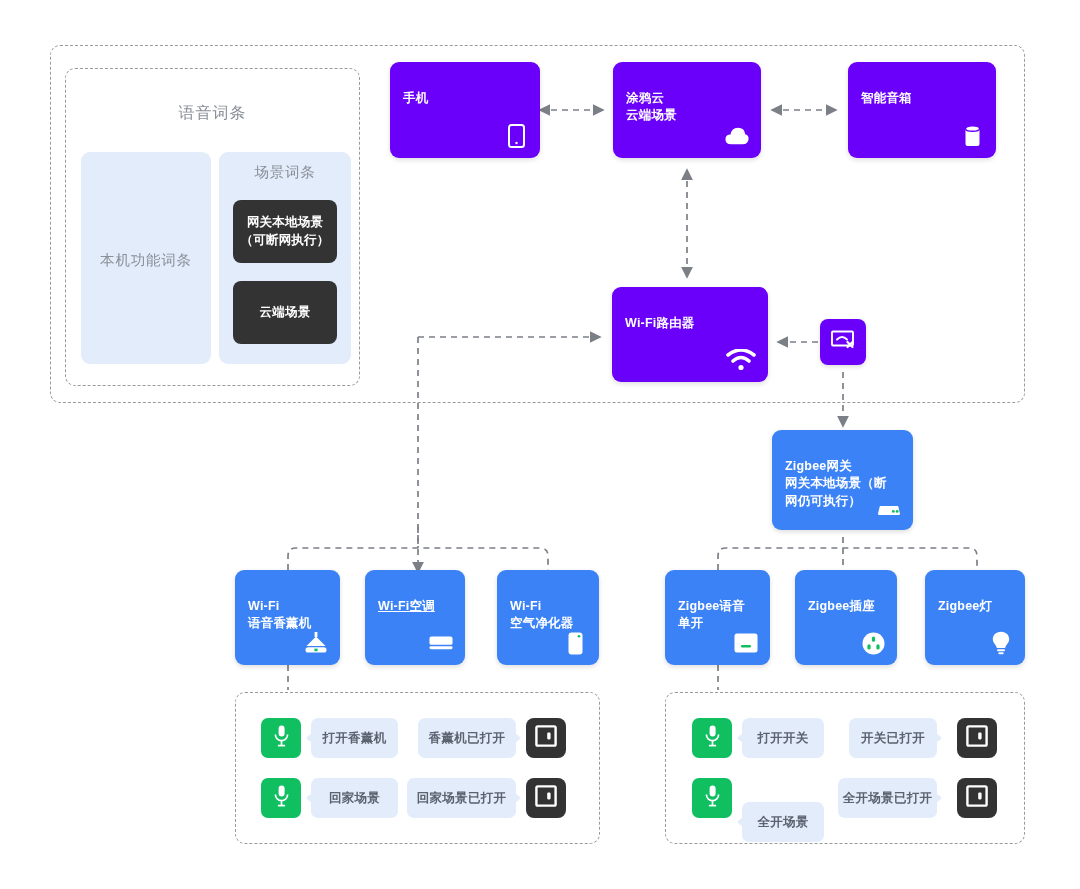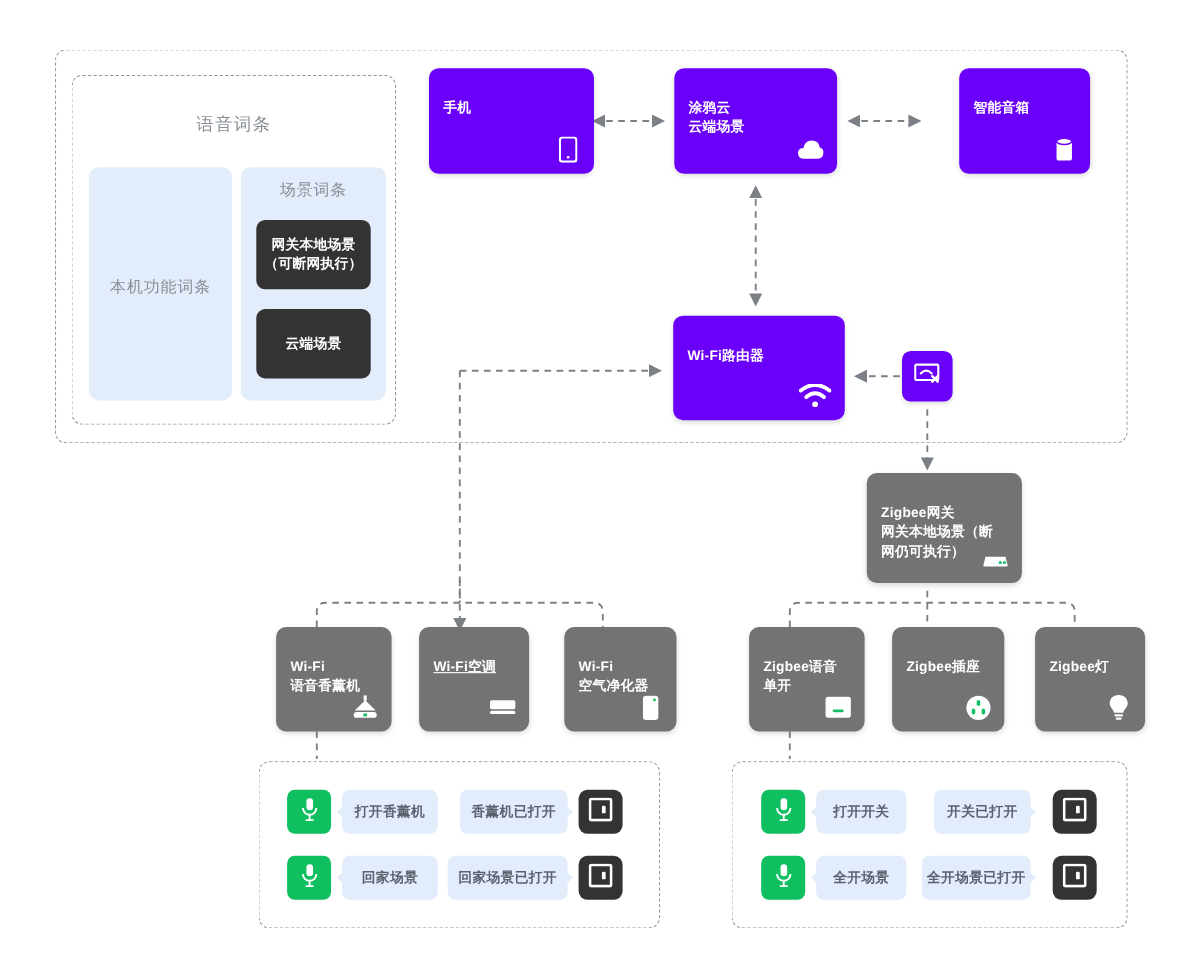--- a/index.html
+++ b/index.html
@@ -35,21 +35,21 @@
     overflow:hidden;
   }
   .card .ttl{white-space:pre-line;}
   .card .gicon{
     position:absolute;
     right:12px;bottom:10px;
     width:24px;height:24px;
     display:flex;align-items:center;justify-content:center;
   }
   .purple{background:#6A00FA;}
-  .green{background:#737373;margin-left:16px;}
+  .green{background:#3b82f6;}
 
   
   .vt-title{
     position:absolute;
     text-align:center;
     color:#8a8f98;
     font-size:16px;
     font-weight:400;
     letter-spacing:1px;
   }
@@ -201,21 +201,21 @@
   <div class="card purple" style="left:613px;top:62px;width:148px;height:96px;">
     <div class="ttl">涂鸦云
 云端场景</div>
     <div class="gicon">
       <svg width="26" height="20" viewBox="0 0 26 20">
           <path d="M7 19 Q0 19 0.5 13 Q1 8.5 6 8.5 Q7 1 14 1 Q21 1 22 8 Q26 9 25.5 13.5 Q25 19 19 19 Z" fill="#fff"></path>
         </svg>
     </div>
   </div>
 
-  <div class="card purple" style="left:872px;top:62px;width:119px;height:96px;">
+  <div class="card purple" style="left:848px;top:62px;width:148px;height:96px;">
     <div class="ttl">智能音箱</div>
     <div class="gicon">
       <svg width="17" height="23" viewBox="0 0 17 23">
           <rect x="1.5" y="3" width="14" height="18" rx="2" fill="#fff"></rect>
           <ellipse cx="8.5" cy="3.5" rx="7" ry="2.8" fill="#fff" stroke="#6A00FA" stroke-width="1.4"></ellipse>
         </svg>
     </div>
   </div>
 
   <div class="card purple" style="left:612px;top:287px;width:156px;height:95px;">
@@ -393,21 +393,21 @@
   <div class="mic" style="left:692px;top:778px;">
     <span>
       <svg width="15" height="22" viewBox="0 0 15 22">
           <rect x="4.6" y="0.6" width="6" height="11" rx="3" fill="#fff"></rect>
           <path d="M1.4 9.6 a6.1 6.1 0 0 0 12.2 0" stroke="#fff" stroke-width="1.7" fill="none"></path>
           <line x1="7.5" y1="15.8" x2="7.5" y2="20.4" stroke="#fff" stroke-width="1.7"></line>
           <line x1="3.9" y1="20.6" x2="11.1" y2="20.6" stroke="#fff" stroke-width="1.7"></line>
         </svg>
     </span>
   </div>
-  <div class="bubble left" style="left:742px;top:778px;width:82px;height:40px;text-align:center;">全开场景</div>
+  <div class="bubble left" style="left:742px;top:802px;width:82px;height:40px;text-align:center;">全开场景</div>
   <div class="bubble right" style="left:838px;top:778px;width:99px;height:40px;">全开场景已打开</div>
   <div class="spk" style="left:957px;top:778px;">
     <span>
       <svg width="22" height="22" viewBox="0 0 22 22">
           <rect x="1.4" y="1.4" width="19.2" height="19.2" rx="1.4" fill="none" stroke="#fff" stroke-width="2.4"></rect>
           <rect x="12.2" y="7.6" width="3.4" height="6.8" rx="1.1" fill="#fff"></rect>
         </svg>
     </span>
   </div>
 

